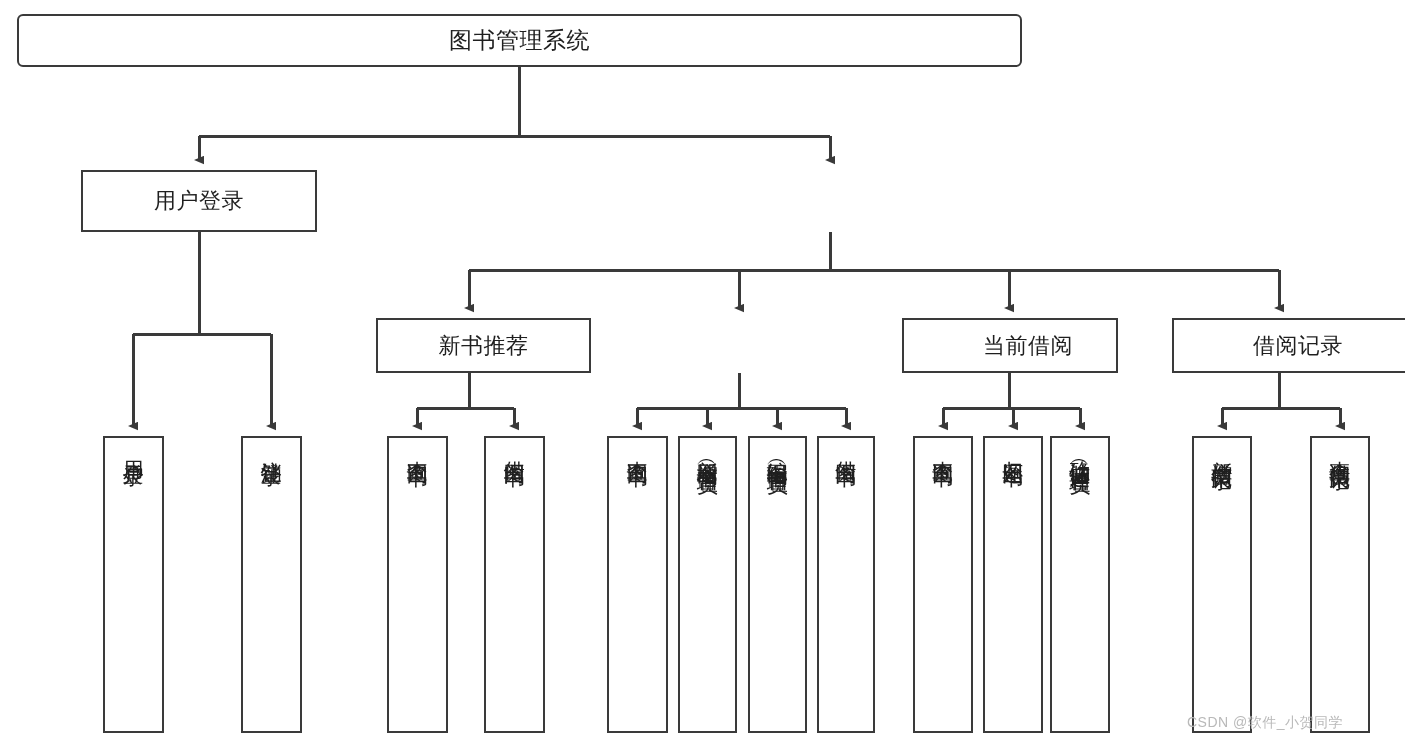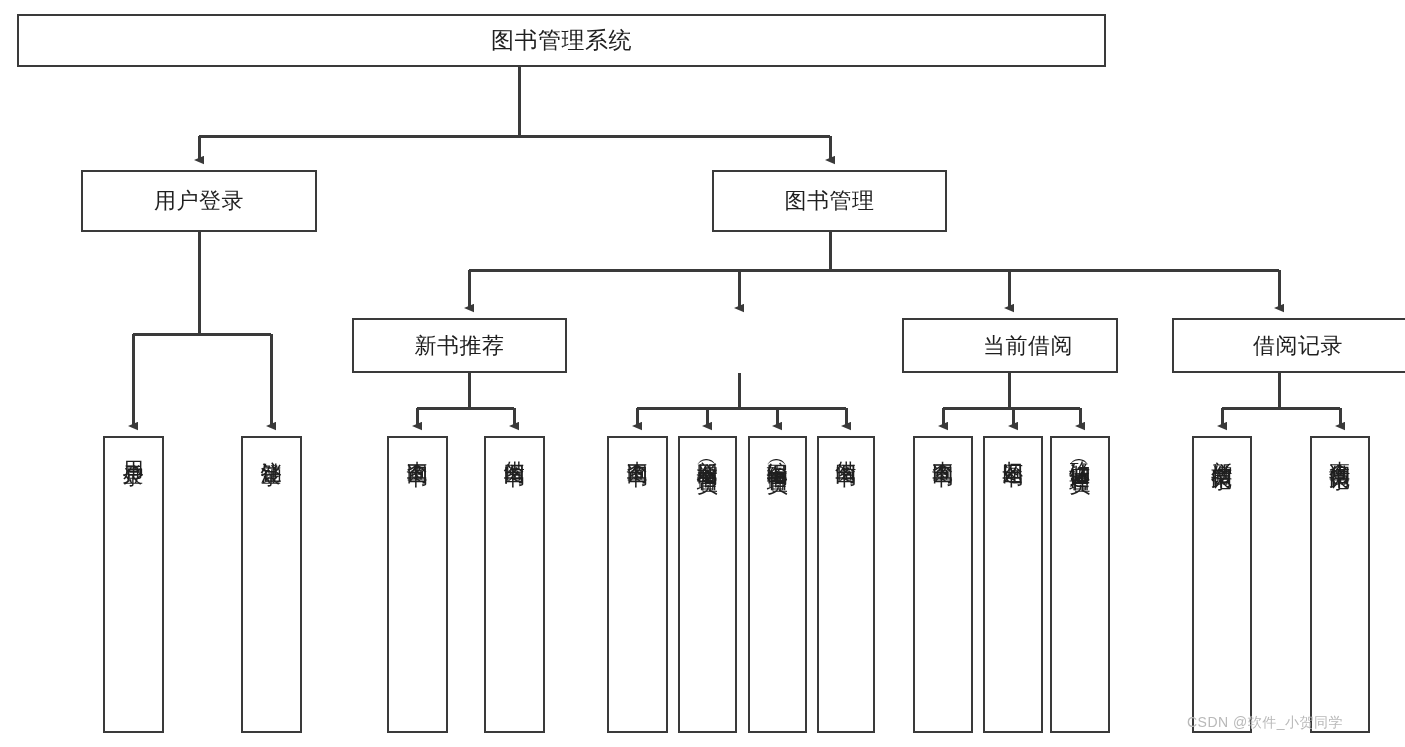--- a/index.html
+++ b/index.html
@@ -103,32 +103,29 @@
       <path d="M1013,408 L1013,426" marker-end="url(#arrow)"></path>
       <path d="M1080,408 L1080,426" marker-end="url(#arrow)"></path>
 
       <path d="M1279,373 L1279,408"></path>
       <path d="M1222,408 L1340,408"></path>
       <path d="M1222,408 L1222,426" marker-end="url(#arrow)"></path>
       <path d="M1340,408 L1340,426" marker-end="url(#arrow)"></path>
     </g>
   </svg>
 
-  <div class="node root" style="left:17px;top:14px;width:1089px;height:53px;">
+  <div class="node root" style="left:17px;top:14px;width:1005px;height:53px;border-radius:6px;">
     <span class="lbl">图书管理系统</span>
   </div>
 
   <div class="node" style="left:81px;top:170px;width:236px;height:62px;">
     <span class="lbl">用户登录</span>
   </div>
-  <div class="node" style="left:712px;top:170px;width:235px;height:62px;">
-    <span class="lbl">图书管理</span>
-  </div>
 
-  <div class="node" style="left:352px;top:318px;width:215px;height:55px;text-align:center;">
+  <div class="node" style="left:376px;top:318px;width:215px;height:55px;text-align:center;">
     <span class="lbl">新书推荐</span>
   </div>
   <div class="node" style="left:902px;top:318px;width:216px;height:55px;padding-left:36px;">
     <span class="lbl">当前借阅</span>
   </div>
   <div class="node" style="left:1172px;top:318px;width:252px;height:55px;">
     <span class="lbl">借阅记录</span>
   </div>
 
   <div class="node leaf" style="left:103px;top:436px;width:61px;height:297px;">

